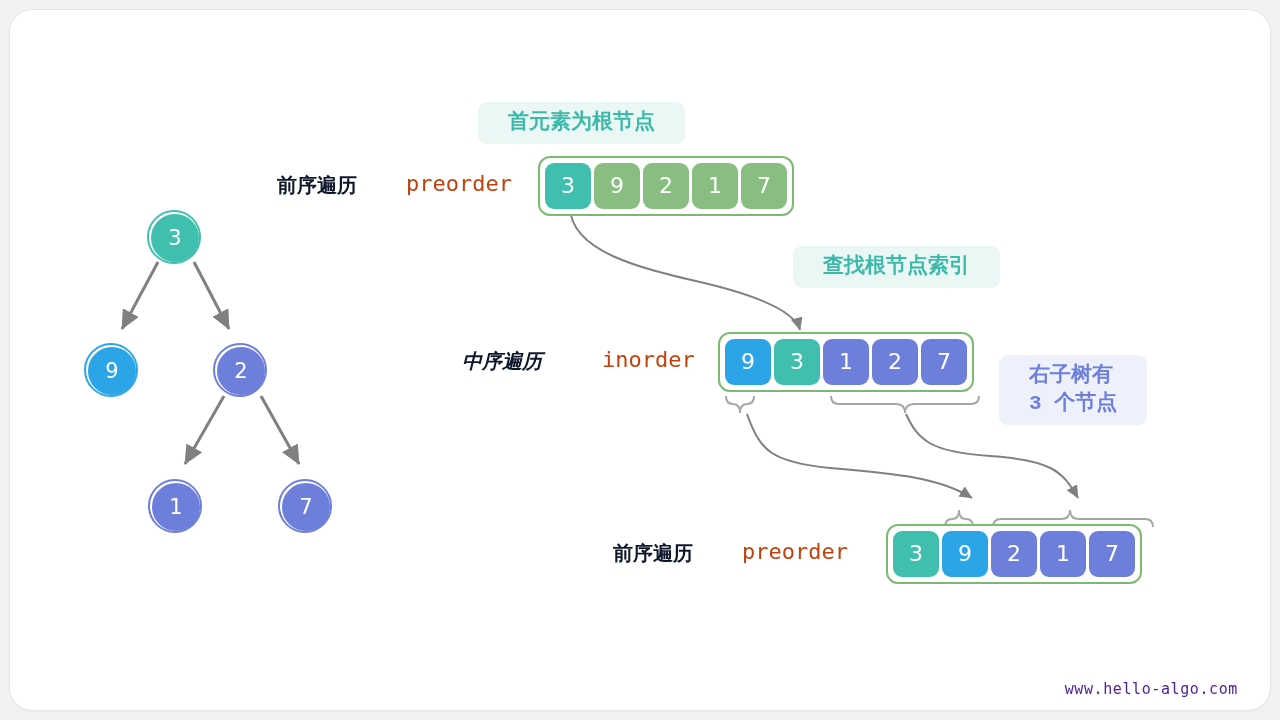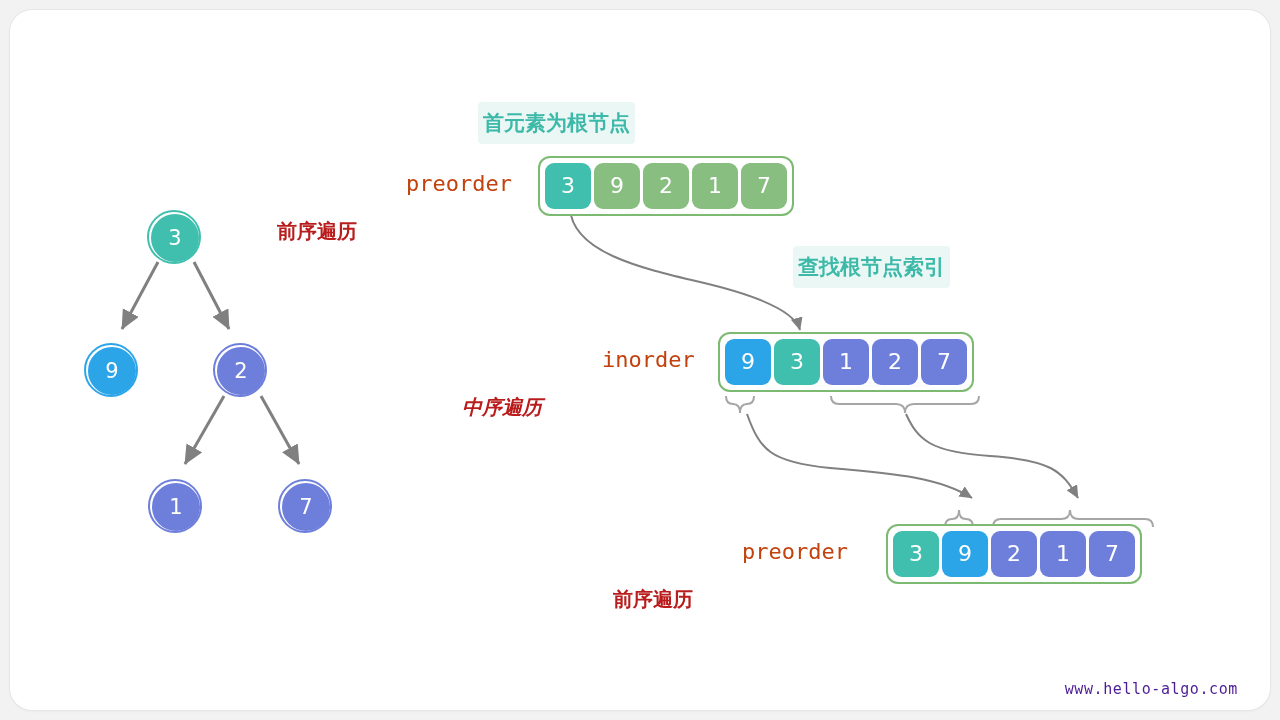--- a/index.html
+++ b/index.html
@@ -64,26 +64,25 @@
     border: 2px solid currentColor;
   }
   .node-teal   { background: #40bfae; color: #40bfae; }
   .node-blue   { background: #2ba5e8; color: #2ba5e8; }
   .node-purple { background: #6e7fdb; color: #6e7fdb; }
   .node span.v { color: #ffffff; position: relative; z-index: 2; }
 
   
   .row-cn {
     position: absolute;
-    color: #b91c1c;
+    color: #0f172a;
     font-weight: bold;
     font-size: 20px;
     font-family: "DejaVu Sans", sans-serif;
     white-space: nowrap;
-    margin-top: 46px;
   }
   .row-en {
     position: absolute;
     color: #c2410c;
     font-size: 22px;
     font-family: "DejaVu Sans Mono", "Liberation Mono", monospace;
     white-space: nowrap;
   }
 
   
@@ -110,25 +109,25 @@
     line-height: 1;
   }
   .c-teal   { background: #40bfae; }
   .c-green  { background: #88be80; }
   .c-blue   { background: #2ba5e8; }
   .c-purple { background: #6e7fdb; }
 
   
   .badge {
     position: absolute;
-    border-radius: 4px;
-    padding: 7px 5px;
+    border-radius: 9px;
+    padding: 7px 30px;
     font-weight: bold;
     font-size: 21px;
-    font-family: Liberation Serif, serif;
+    font-family: Liberation Mono, monospace;
     line-height: 1.34;
     white-space: pre;
     box-sizing: border-box;
   }
   .badge-teal { background: #eaf7f4; color: #3cb9a8; }
   .badge-blue { background: #eaf2fd; color: #59a9f2; }
   .badge-indigo { background: #eef0fb; color: #6e7fdb; }
 
   
   .watermark {
@@ -226,20 +225,22 @@
     <div class="cell c-blue">9</div>
     <div class="cell c-teal">3</div>
     <div class="cell c-purple">1</div>
     <div class="cell c-purple">2</div>
     <div class="cell c-purple">7</div>
   </div>
 
   <div class="badge badge-teal" style="left:793px;top:246px;">查找根节点索引</div>
 
 
+  <div class="badge badge-indigo" style="left:999px;top:355px;">右子树有
+3 个节点</div>
 
   <div class="row-cn" style="left:613px;top:540px;">前序遍历</div>
   <div class="row-en" style="left:742px;top:539px;">preorder</div>
 
   <div class="array" style="left:886px;top:524px;">
     <div class="cell c-teal">3</div>
     <div class="cell c-blue">9</div>
     <div class="cell c-purple">2</div>
     <div class="cell c-purple">1</div>
     <div class="cell c-purple">7</div>

